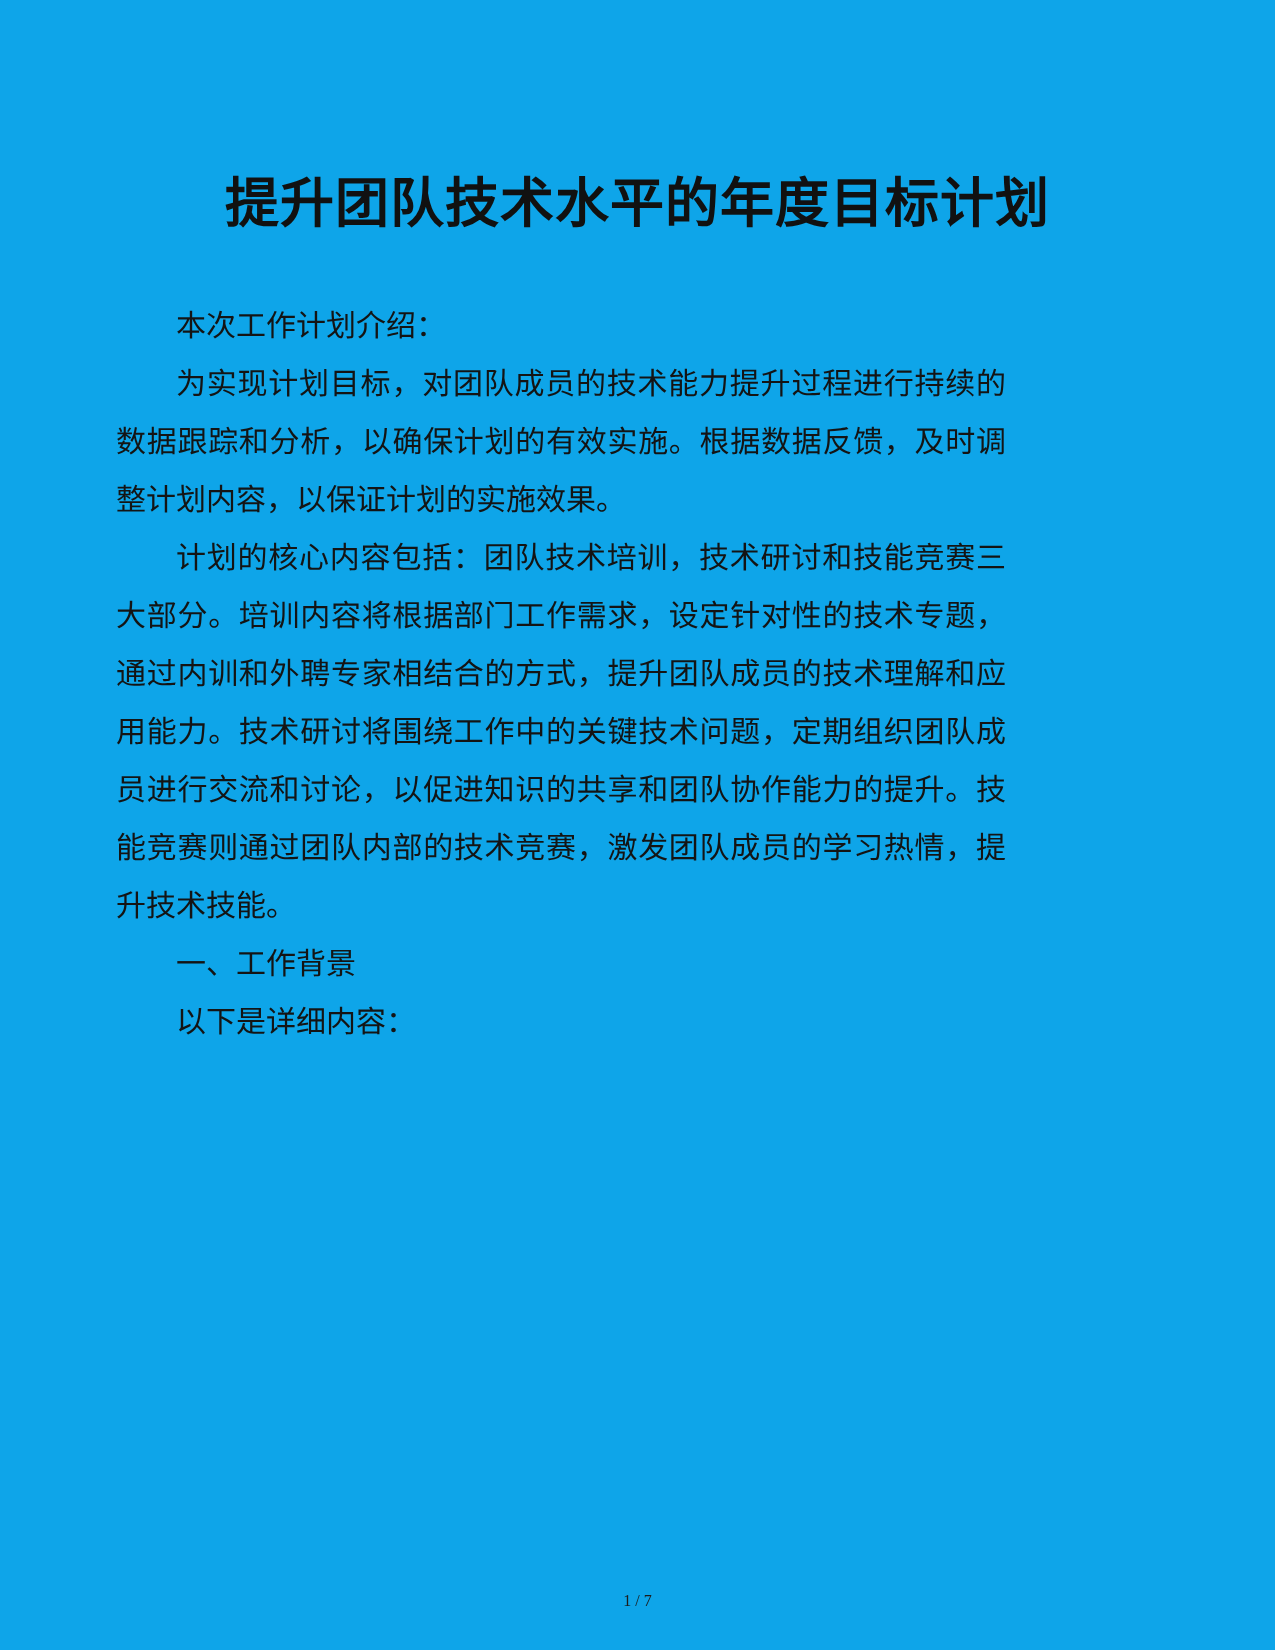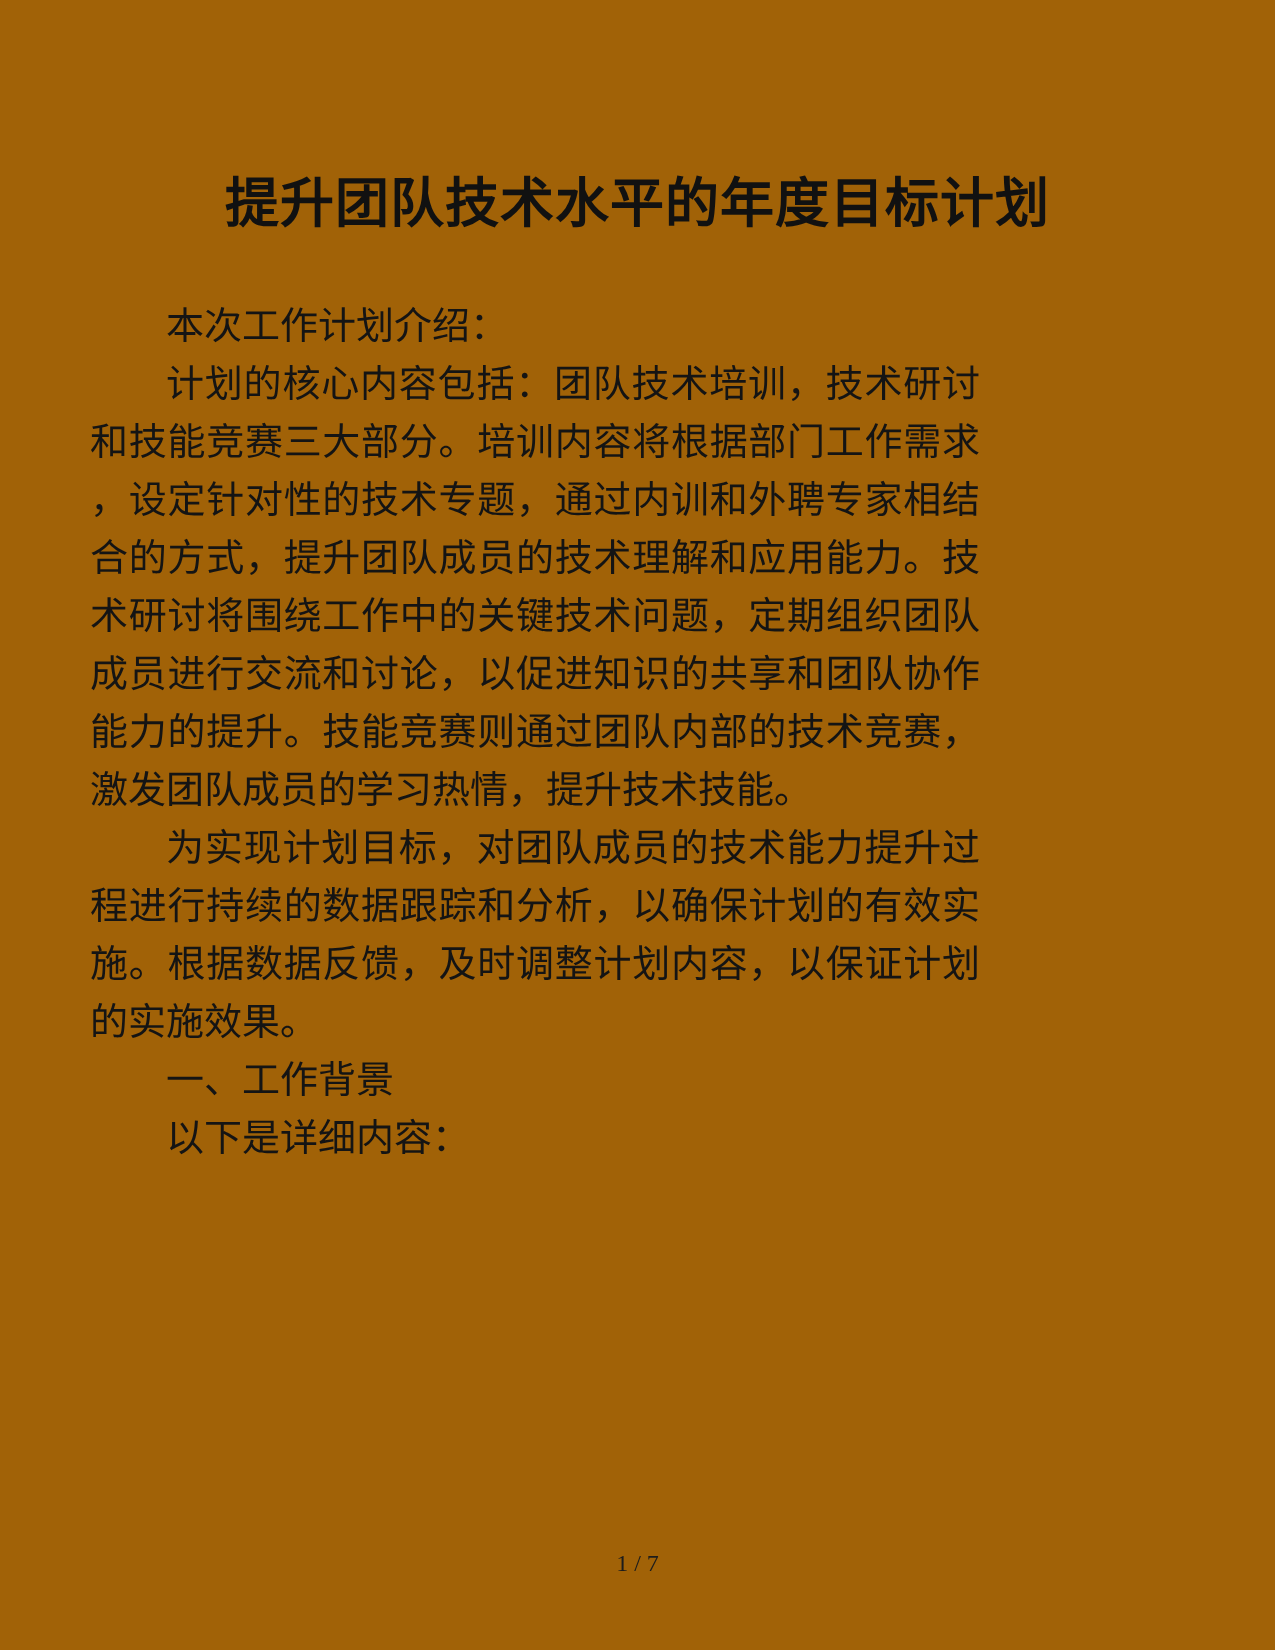--- a/index.html
+++ b/index.html
@@ -4,71 +4,71 @@
 <style>
   html, body {
     margin: 0;
     padding: 0;
     background: #ffffff;
   }
   .page {
     position: relative;
     width: 1275px;
     height: 1650px;
-    background: #a16207;
+    background: #0ea5e9;
     overflow: hidden;
     font-family: "Liberation Serif", "DejaVu Serif", serif;
     color: #141414;
   }
   .doc-title {
     margin: 169px 0 0 0;
     padding: 0;
     width: 100%;
     text-align: center;
     font-size: 54px;
     line-height: 70px;
     font-weight: 700;
     letter-spacing: 1px;
     color: #111111;
   }
   .doc-body {
-    margin: 58px 0 0 90px;
+    margin: 58px 0 0 116px;
     width: 890px;
-    font-size: 38px;
+    font-size: 30px;
     line-height: 58px;
     text-align: justify;
     text-justify: inter-ideograph;
   }
   .doc-body p {
     margin: 0;
     padding: 0;
     text-indent: 2em;
     line-break: anywhere;
   }
   .doc-footer {
     position: absolute;
-    top: 1546px;
+    top: 1584px;
     left: 0;
     width: 100%;
     text-align: center;
-    font-size: 24px;
+    font-size: 16px;
     line-height: 34px;
     color: #1c1c1c;
   }
 </style>
 </head>
 <body>
 
 <div class="page">
 
   <h1 class="doc-title">提升团队技术水平的年度目标计划</h1>
 
   <div class="doc-body">
     <p>本次工作计划介绍：</p>
+    <p>为实现计划目标，对团队成员的技术能力提升过程进行持续的数据跟踪和分析，以确保计划的有效实施。根据数据反馈，及时调整计划内容，以保证计划的实施效果。</p>
     <p>计划的核心内容包括：团队技术培训，技术研讨和技能竞赛三大部分。培训内容将根据部门工作需求，设定针对性的技术专题，通过内训和外聘专家相结合的方式，提升团队成员的技术理解和应用能力。技术研讨将围绕工作中的关键技术问题，定期组织团队成员进行交流和讨论，以促进知识的共享和团队协作能力的提升。技能竞赛则通过团队内部的技术竞赛，激发团队成员的学习热情，提升技术技能。</p>
-    <p>为实现计划目标，对团队成员的技术能力提升过程进行持续的数据跟踪和分析，以确保计划的有效实施。根据数据反馈，及时调整计划内容，以保证计划的实施效果。</p>
     <p>一、工作背景</p>
     <p>以下是详细内容：</p>
   </div>
 
   <div class="doc-footer">1 / 7</div>
 
 </div>
 
 </body></html>

